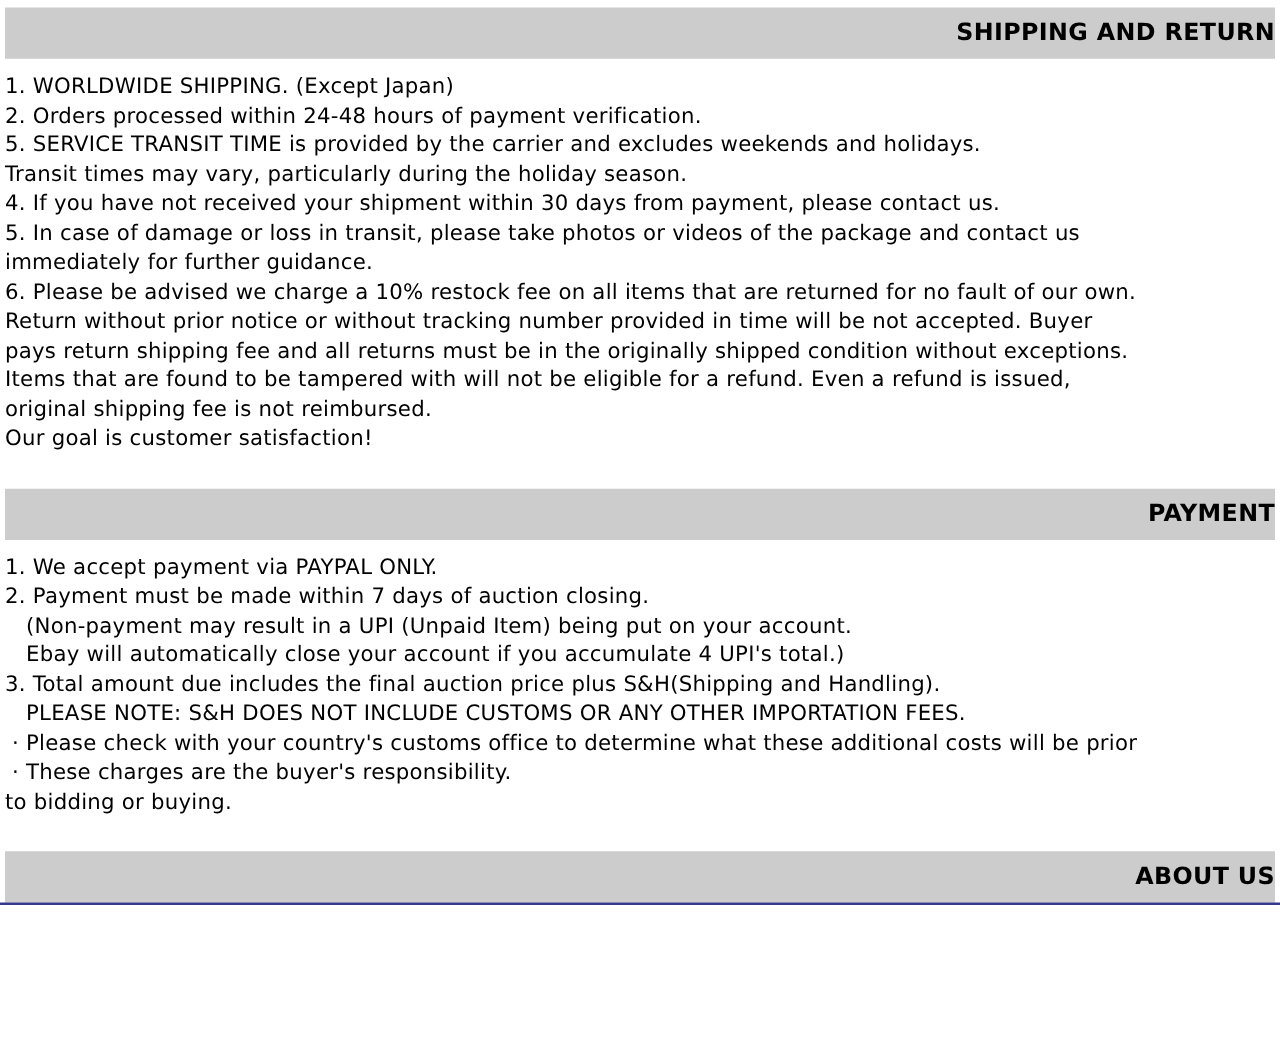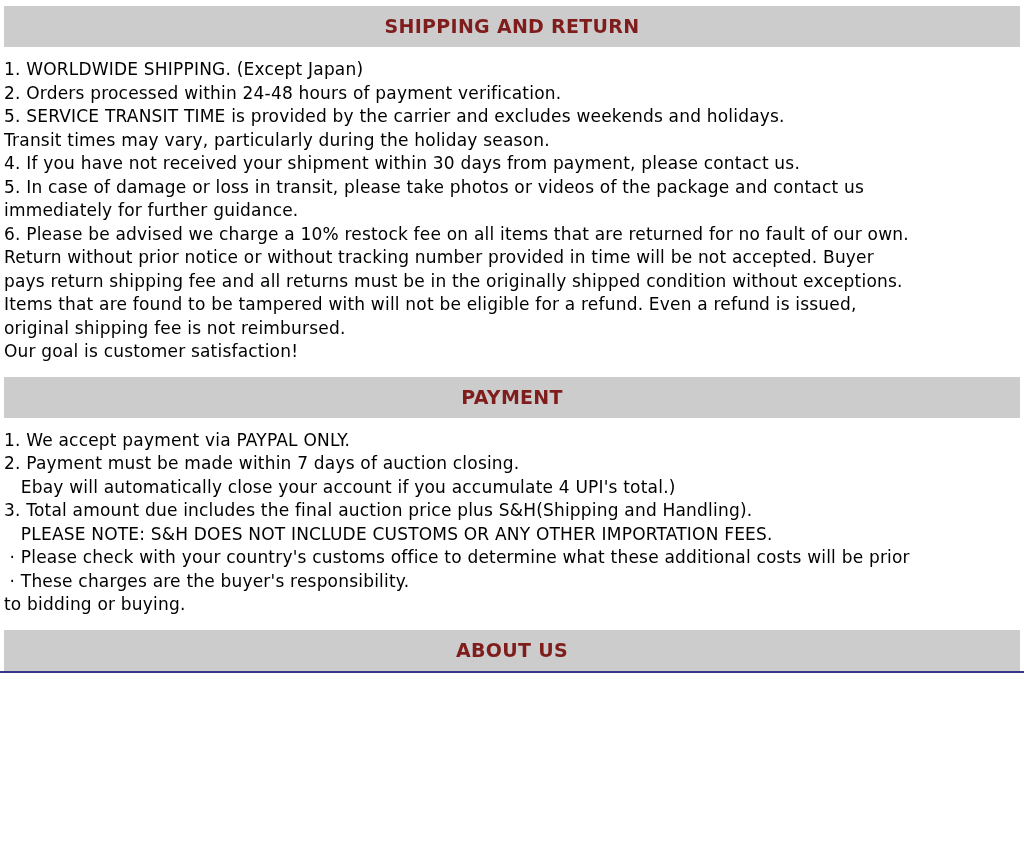--- a/index.html
+++ b/index.html
@@ -18,29 +18,29 @@
     width: 1024px;
     height: 842px;
     position: relative;
     box-sizing: border-box;
     padding-top: 6px;
   }
   .section-header {
     margin: 0 4px;
     height: 41px;
     background: #cccccc;
-    text-align: center;
+    text-align: right;
     font-size: 19px;
     font-weight: bold;
     line-height: 41px;
     letter-spacing: 0.3px;
-    color: #7f1d1d;
+    color: #000000;
   }
   .section-body {
-    padding: 11px 6px 13px 4px;
+    padding: 11px 6px 27px 4px;
     overflow: hidden;
   }
   .section-body .line {
     white-space: pre;
     font-size: 17px;
     line-height: 23.5px;
     letter-spacing: 0.2px;
     color: #000000;
   }
   .bottom-divider {
@@ -69,20 +69,21 @@
       <div class="line">pays return shipping fee and all returns must be in the originally shipped condition without exceptions.</div>
       <div class="line">Items that are found to be tampered with will not be eligible for a refund. Even a refund is issued,</div>
       <div class="line">original shipping fee is not reimbursed.</div>
       <div class="line">Our goal is customer satisfaction!</div>
     </div>
 
   <div class="section-header">PAYMENT</div>
   <div class="section-body">
       <div class="line">1. We accept payment via PAYPAL ONLY.</div>
       <div class="line">2. Payment must be made within 7 days of auction closing.</div>
+      <div class="line">   (Non-payment may result in a UPI (Unpaid Item) being put on your account.</div>
       <div class="line">   Ebay will automatically close your account if you accumulate 4 UPI's total.)</div>
       <div class="line">3. Total amount due includes the final auction price plus S&amp;H(Shipping and Handling).</div>
       <div class="line">   PLEASE NOTE: S&amp;H DOES NOT INCLUDE CUSTOMS OR ANY OTHER IMPORTATION FEES.</div>
       <div class="line"> · Please check with your country's customs office to determine what these additional costs will be prior</div>
       <div class="line"> · These charges are the buyer's responsibility.</div>
       <div class="line">to bidding or buying.</div>
     </div>
 
   <div class="section-header">ABOUT US</div>
 

